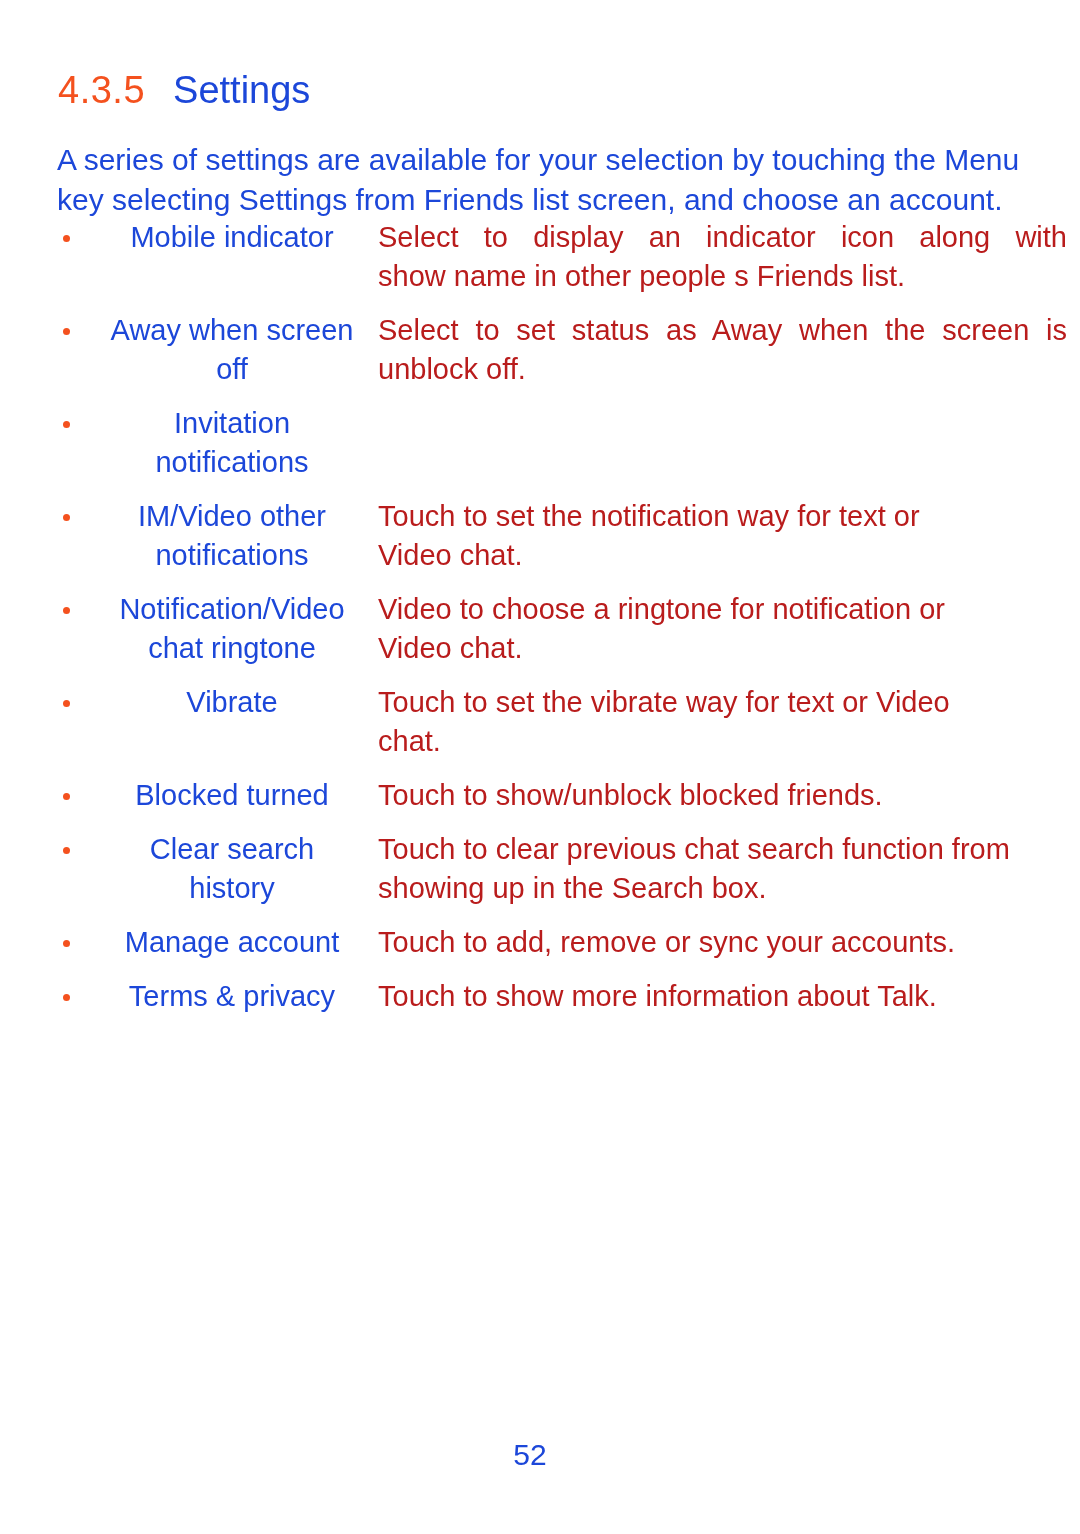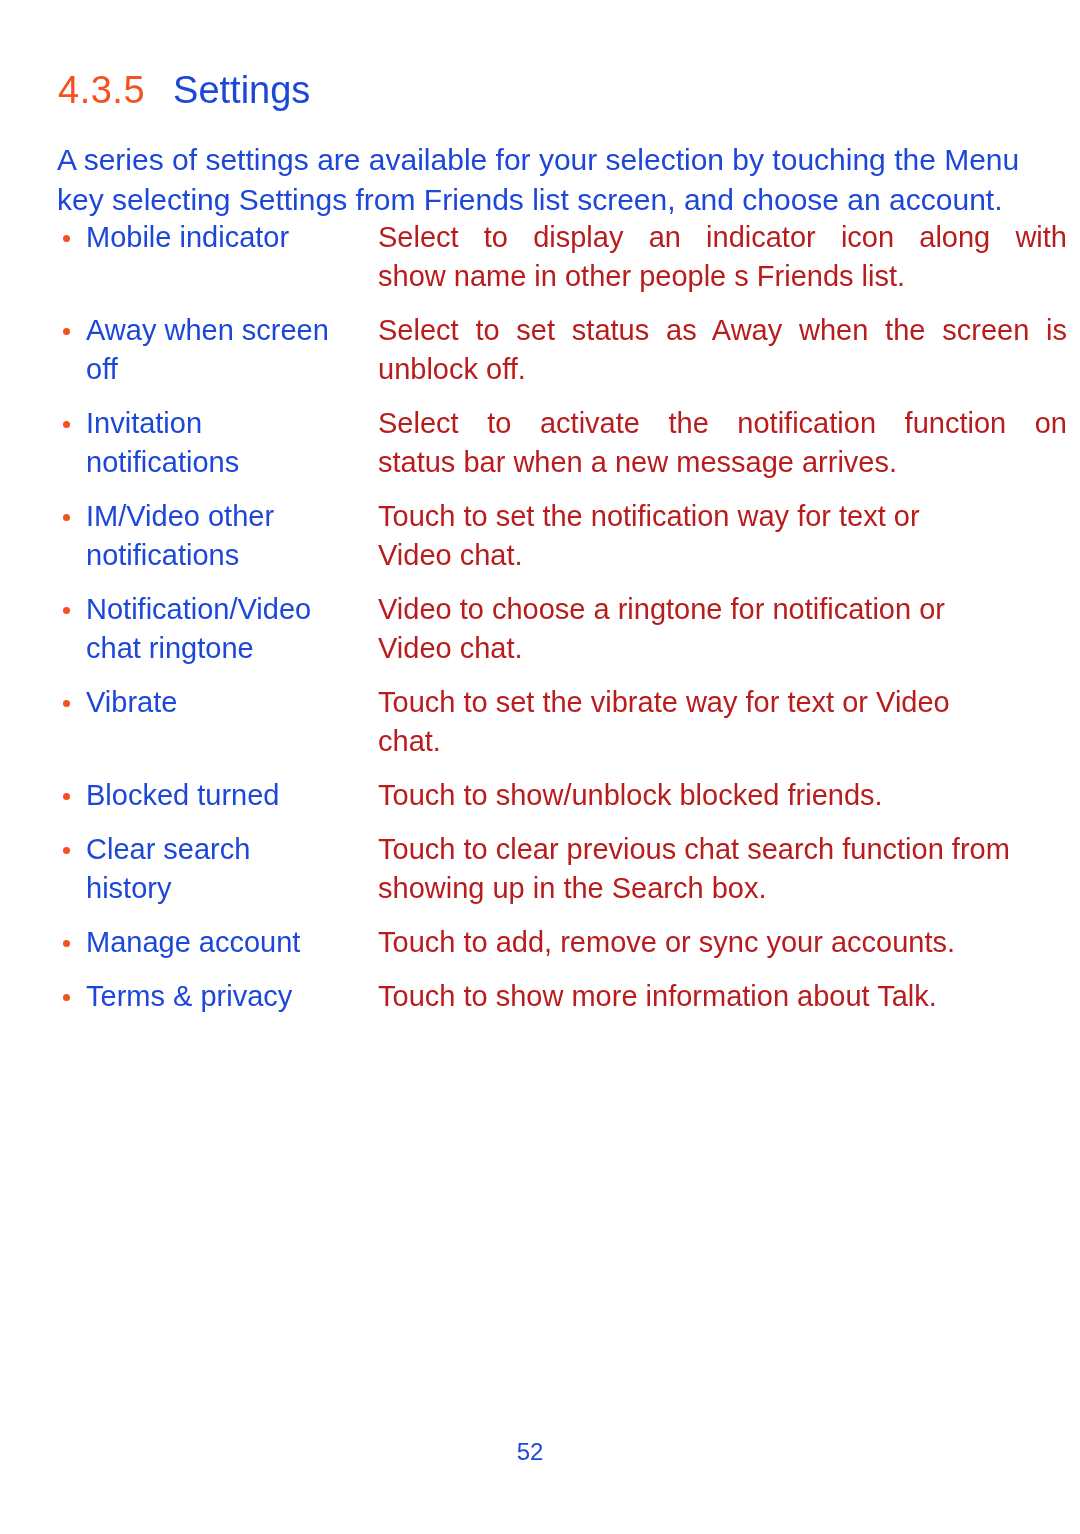--- a/index.html
+++ b/index.html
@@ -70,20 +70,21 @@
 
   .term {
     position: relative;
     flex: 0 0 321px;
     width: 321px;
     padding-left: 29px;
     box-sizing: border-box;
     font-size: 29px;
     line-height: 39px;
     color: #1c47d9;
+    text-align: center;
   }
   .term::before {
     content: "";
     position: absolute;
     left: 6px;
     top: 17px;
     width: 7px;
     height: 7px;
     border-radius: 50%;
     background: #f4511e;
@@ -108,21 +109,21 @@
     white-space: nowrap;
   }
 
   
   .pagenum {
     position: absolute;
     left: 0;
     top: 1438px;
     width: 1060px;
     text-align: center;
-    font-size: 24px;
+    font-size: 30px;
     color: #1c47d9;
   }
 </style>
 </head>
 <body>
 
 <div class="page">
 
   <h1 class="heading">
     <span class="num">4.3.5</span><span class="ttl">Settings</span>
@@ -151,24 +152,20 @@
         <div class="desc">
           <span class="just">Select to set status as Away when the screen is</span>
           <span class="ln">unblock off.</span>
         </div>
       </div>
       <div class="row">
         <div class="term">
           <span class="w">Invitation</span>
           <span class="w2">notifications</span>
         </div>
-        <div class="desc">
-          <span class="just">Select to activate the notification function on</span>
-          <span class="ln">status bar when a new message arrives.</span>
-        </div>
       </div>
       <div class="row">
         <div class="term">
           <span class="w">IM/Video other</span>
           <span class="w2">notifications</span>
         </div>
         <div class="desc">
           <span class="ln">Touch to set the notification way for text or</span>
           <span class="ln">Video chat.</span>
         </div>

